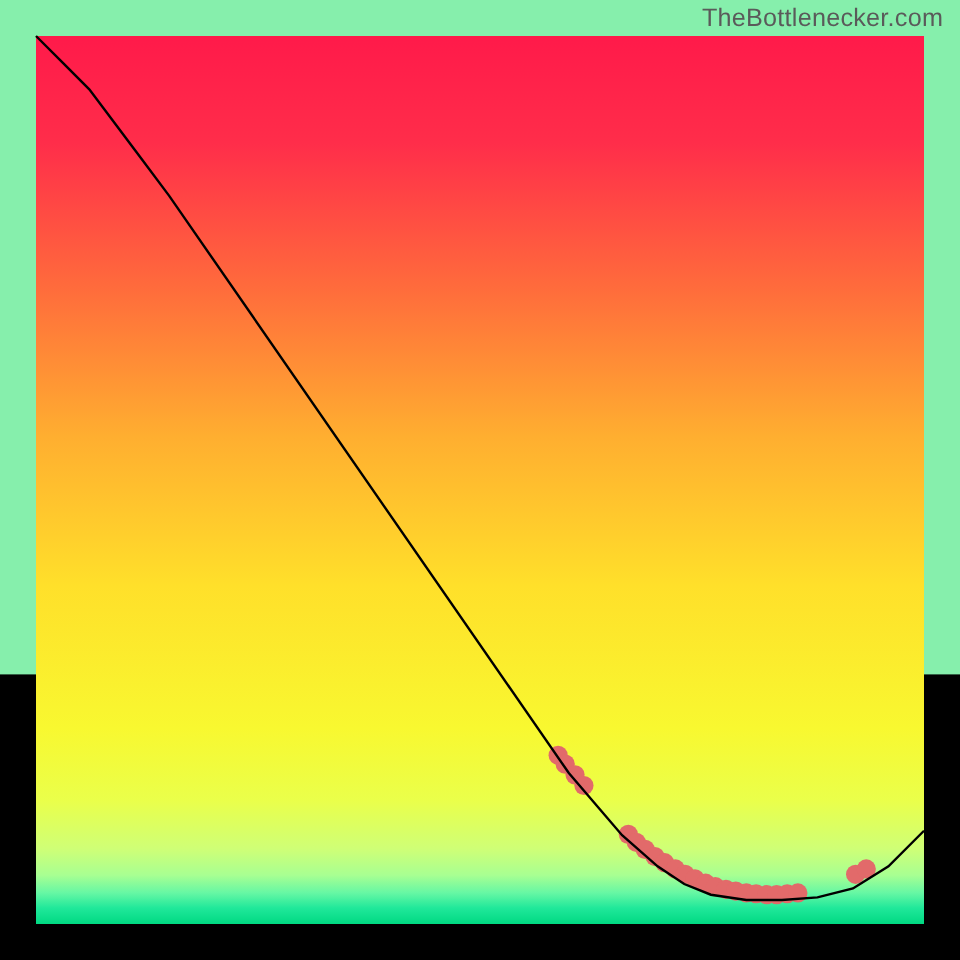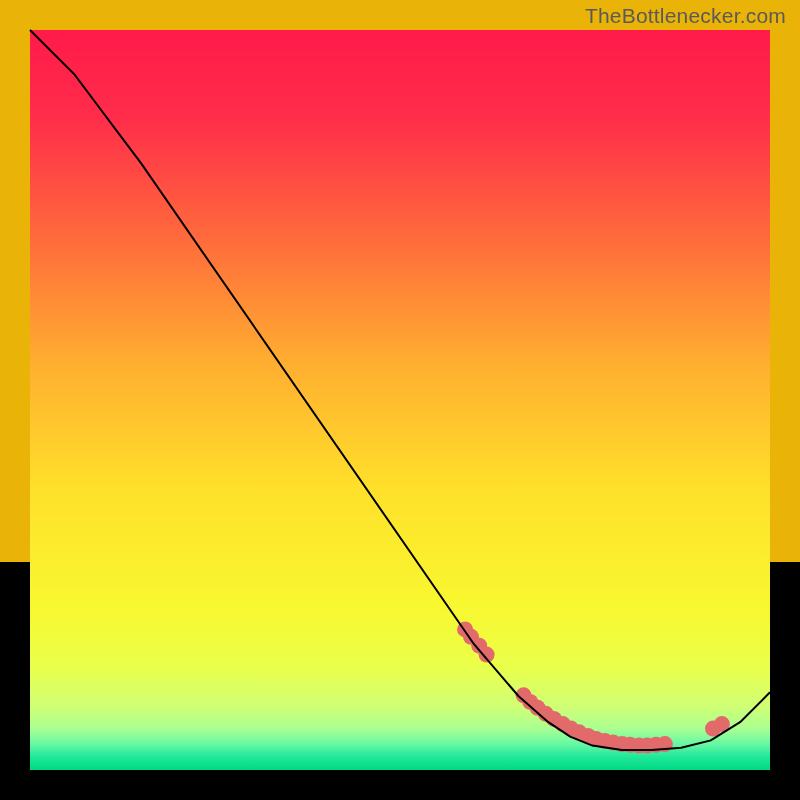--- a/index.html
+++ b/index.html
@@ -8,21 +8,21 @@
     width: 800px;
     height: 800px;
     background: #000;
     overflow: hidden;
     font-family: Arial, Helvetica, sans-serif;
   }
   .stage {
     position: relative;
     width: 800px;
     height: 562px;
-    background: #eab308;
+    background: #86efac;
   }
   .watermark {
     position: absolute;
     top: 4px;
     right: 14px;
     font-size: 21px;
     font-weight: 500;
     color: #5a5a5a;
     letter-spacing: 0.2px;
     z-index: 5;

